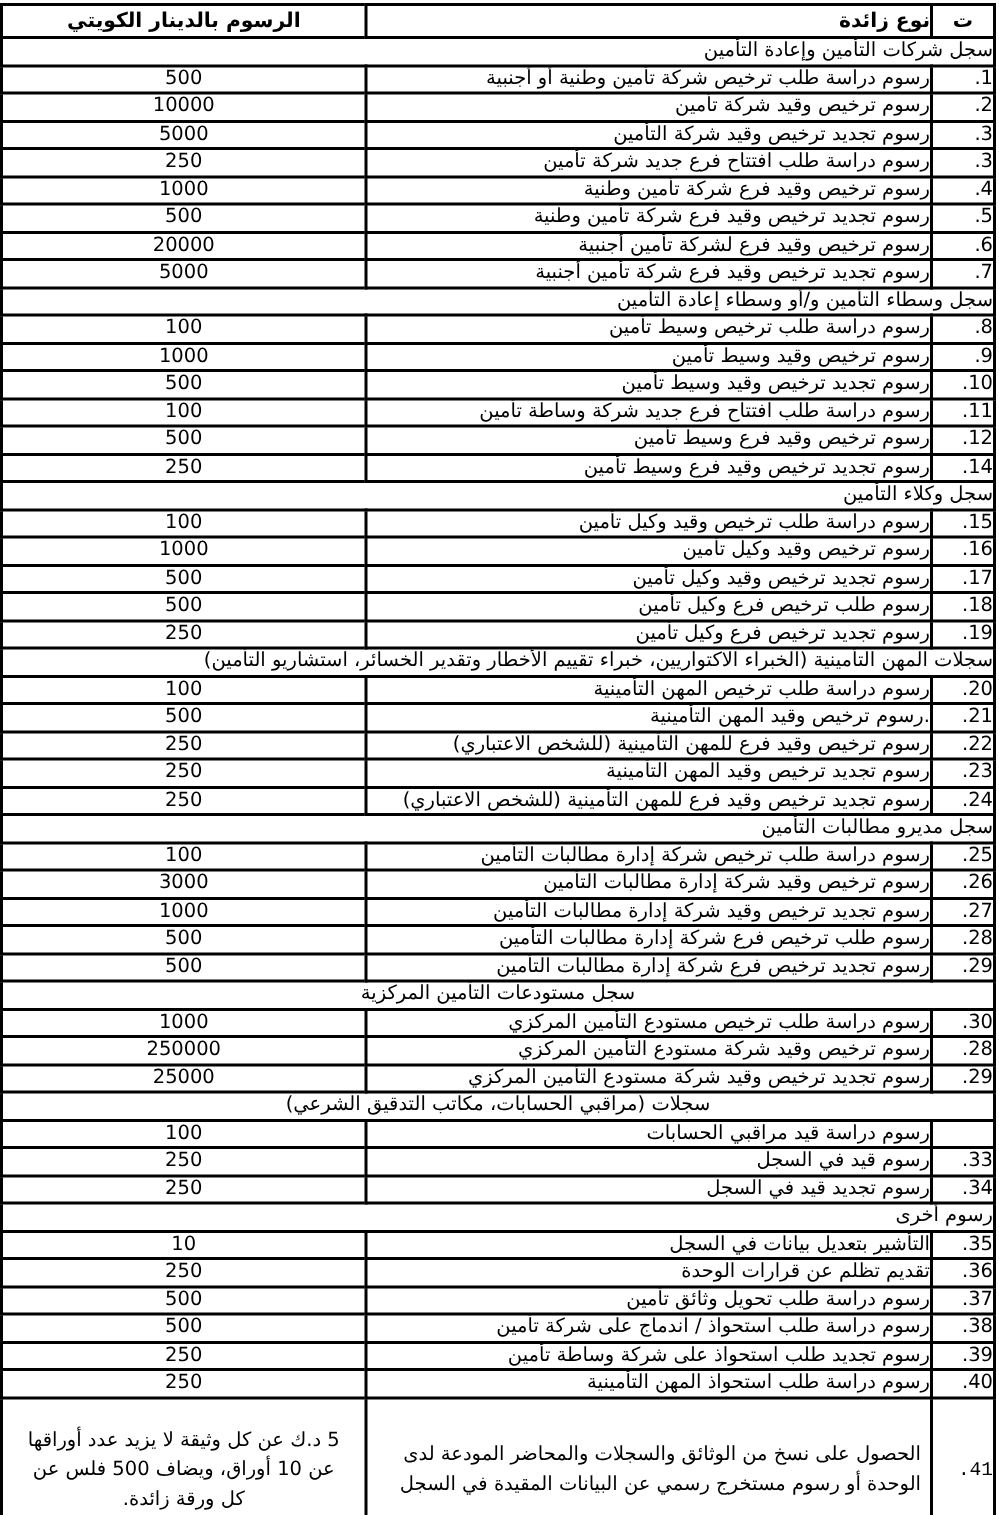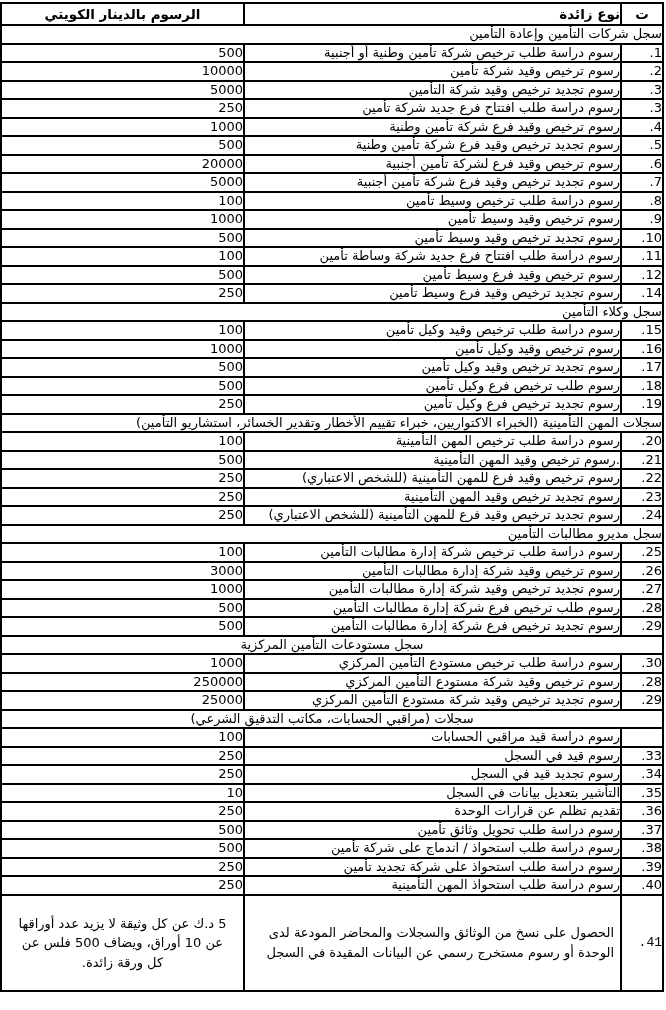--- a/index.html
+++ b/index.html
@@ -58,21 +58,21 @@
     padding-right: 6px;
     padding-left: 4px;
     font-size: 13px;
     height: 16.5px;
     line-height: 16.5px;
     white-space: nowrap;
     overflow: hidden;
   }
   td.fee-cell {
     direction: ltr;
-    text-align: right;
+    text-align: center;
     font-size: 13px;
     height: 16.5px;
     line-height: 16.5px;
     white-space: nowrap;
     overflow: hidden;
   }
   td.section-cell {
     font-size: 13px;
     height: 16.5px;
     line-height: 16.5px;
@@ -157,20 +157,23 @@
           <td class="num-cell">.6</td>
           <td class="service-cell">رسوم ترخيص وقيد فرع لشركة تأمين أجنبية</td>
           <td class="fee-cell">20000</td>
         </tr>
         <tr>
           <td class="num-cell">.7</td>
           <td class="service-cell">رسوم تجديد ترخيص وقيد فرع شركة تأمين أجنبية</td>
           <td class="fee-cell">5000</td>
         </tr>
         <tr>
+          <td colspan="3" class="section-cell align-right">سجل وسطاء التأمين و/أو وسطاء إعادة التأمين</td>
+        </tr>
+        <tr>
           <td class="num-cell">.8</td>
           <td class="service-cell">رسوم دراسة طلب ترخيص وسيط تأمين</td>
           <td class="fee-cell">100</td>
         </tr>
         <tr>
           <td class="num-cell">.9</td>
           <td class="service-cell">رسوم ترخيص وقيد وسيط تأمين</td>
           <td class="fee-cell">1000</td>
         </tr>
         <tr>
@@ -307,20 +310,23 @@
           <td class="num-cell">.33</td>
           <td class="service-cell">رسوم قيد في السجل</td>
           <td class="fee-cell">250</td>
         </tr>
         <tr>
           <td class="num-cell">.34</td>
           <td class="service-cell">رسوم تجديد قيد في السجل</td>
           <td class="fee-cell">250</td>
         </tr>
         <tr>
+          <td colspan="3" class="section-cell align-right">رسوم أخرى</td>
+        </tr>
+        <tr>
           <td class="num-cell">.35</td>
           <td class="service-cell">التأشير بتعديل بيانات في السجل</td>
           <td class="fee-cell">10</td>
         </tr>
         <tr>
           <td class="num-cell">.36</td>
           <td class="service-cell">تقديم تظلم عن قرارات الوحدة</td>
           <td class="fee-cell">250</td>
         </tr>
         <tr>
@@ -328,21 +334,21 @@
           <td class="service-cell">رسوم دراسة طلب تحويل وثائق تأمين</td>
           <td class="fee-cell">500</td>
         </tr>
         <tr>
           <td class="num-cell">.38</td>
           <td class="service-cell">رسوم دراسة طلب استحواذ / اندماج على شركة تأمين</td>
           <td class="fee-cell">500</td>
         </tr>
         <tr>
           <td class="num-cell">.39</td>
-          <td class="service-cell">رسوم دراسة طلب استحواذ على شركة تجديد تأمين</td>
+          <td class="service-cell">رسوم تجديد طلب استحواذ على شركة وساطة تأمين</td>
           <td class="fee-cell">250</td>
         </tr>
         <tr>
           <td class="num-cell">.40</td>
           <td class="service-cell">رسوم دراسة طلب استحواذ المهن التأمينية</td>
           <td class="fee-cell">250</td>
         </tr>
         <tr class="tall">
           <td class="num-cell">.41</td>
           <td class="service-cell">الحصول على نسخ من الوثائق والسجلات والمحاضر المودعة لدى الوحدة أو رسوم مستخرج رسمي عن البيانات المقيدة في السجل</td>

